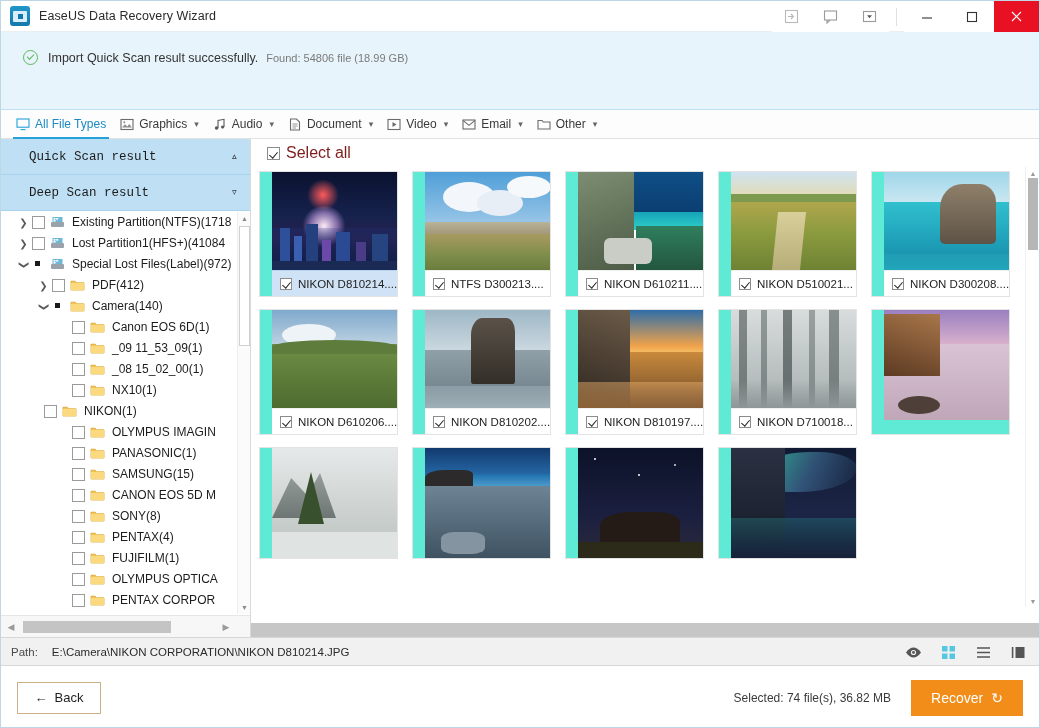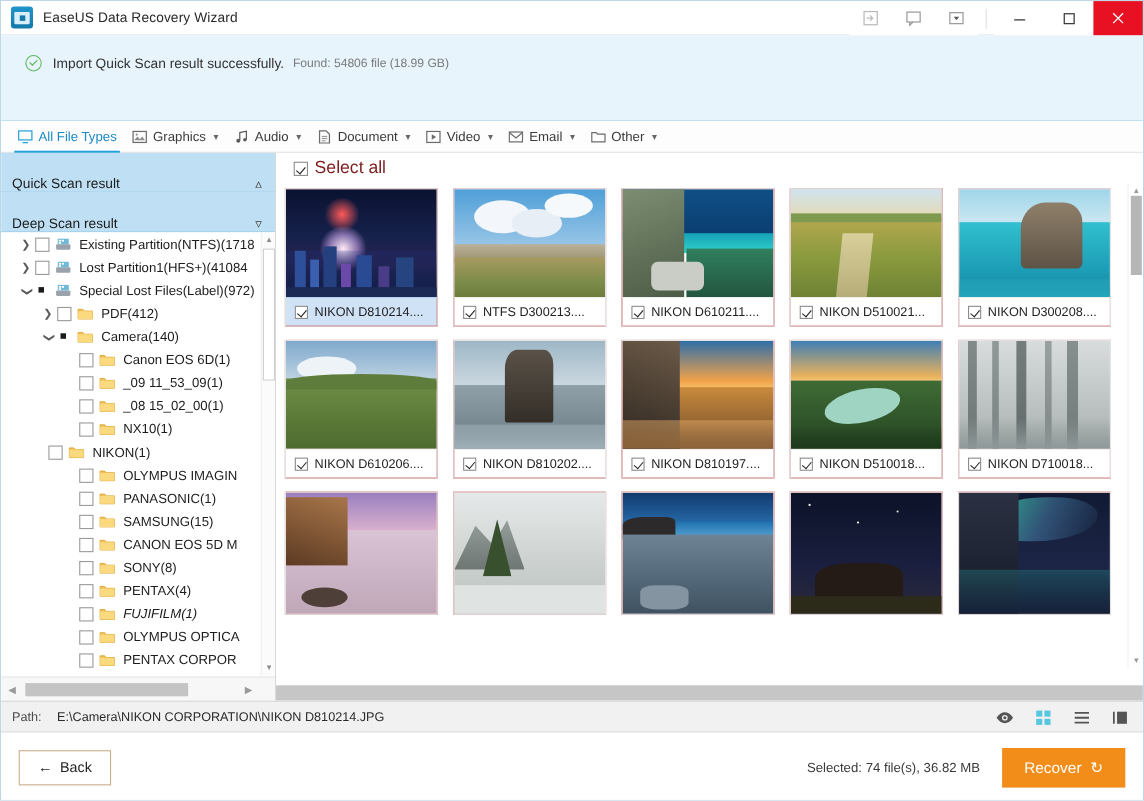--- a/index.html
+++ b/index.html
@@ -150,25 +150,26 @@
   .tree-panel {
     width: 250px;
     background: #ffffff;
     position: relative;
     border-right: 1px solid #d9d9d9;
     flex: 0 0 250px;
   }
   .scan-header {
     height: 36px;
     background: #bfe0f4;
-    display: flex; align-items: flex-end;
-    padding: 0 12px 0 10px;
+    display: flex; align-items: center;
+    padding: 0 12px 0 28px;
     font-size: 12.5px; color: #1c1c1c;
     border-bottom: 1px solid #a9d3ec;
     justify-content: space-between;
+    font-family: Liberation Mono, monospace;
   }
   .chev { font-size: 12px; color: #3b3b3b; }
   .tree-scroll {
     position: absolute;
     top: 73px; left: 0; right: 0; bottom: 23px;
     overflow: hidden;
     background: #fff;
   }
   .tnode {
     display: flex; align-items: center;
@@ -247,23 +248,23 @@
   .grid-wrap {
     position: absolute; left: 0; right: 14px; top: 28px; bottom: 30px;
     overflow: hidden; padding: 4px 0 0 8px;
   }
   .grid {
     display: flex; flex-wrap: wrap;
     gap: 12px 14px;
   }
   .card {
     width: 139px;
-    background: #b91c1c;
+    background: #5eead4;
     border: 1px solid #e3e3e3;
-    display: flex; flex-direction: column;
+    display: flex; flex-direction: column; padding-left: 12px;
   }
   .card.selected .card-foot { background: #cfe2f6; border-color: #b7d3ee; }
   .thumb {
     height: 98px; width: 100%;
     overflow: hidden; position: relative;
     display: flex; align-items: center; justify-content: center;
     background: #fff;
   }
   .thumb > .pic { position: absolute; left: 0; right: 0; }
   .card-foot {
@@ -632,21 +633,21 @@
           </div>
           <div class="tnode" style="padding-left: 54px;">
             <span class="expander">&nbsp;</span>
             <span class="cbox"></span>
             <span class="ficon"><svg viewBox="0 0 15 13" width="15" height="13">
                 <path d="M1 11V2.2h4.2l1.3 1.6H14V11z" fill="#f5c151" stroke="#d9a42f" stroke-width=".8"></path>
                 <path d="M1 3.9h13V11H1z" fill="#fbd97f"></path>
               </svg></span>
             <span class="tlabel">PENTAX(4)</span>
           </div>
-          <div class="tnode" style="padding-left: 54px; font-style: italic;">
+          <div class="tnode" style="padding-left: 54px;">
             <span class="expander">&nbsp;</span>
             <span class="cbox"></span>
             <span class="ficon"><svg viewBox="0 0 15 13" width="15" height="13">
                 <path d="M1 11V2.2h4.2l1.3 1.6H14V11z" fill="#f5c151" stroke="#d9a42f" stroke-width=".8"></path>
                 <path d="M1 3.9h13V11H1z" fill="#fbd97f"></path>
               </svg></span>
             <span class="tlabel">FUJIFILM(1)</span>
           </div>
           <div class="tnode" style="padding-left: 54px;">
             <span class="expander">&nbsp;</span>
@@ -792,32 +793,20 @@
                 <div class="pic" style="top:0;right:0;width:52px;bottom:0;background:linear-gradient(200deg,#6b5a48,#2e261f)"></div>
                 <div class="pic" style="bottom:0;height:26px;background:linear-gradient(rgba(240,180,110,.45),#8a6137)"></div>
               </div>
               <div class="card-foot">
                 <span class="fbox"></span>
                 <span class="fname">NIKON D810197....</span>
               </div>
             </div>
             <div class="card">
               <div class="thumb">
-                <div class="pic" style="top:0;height:40px;background:linear-gradient(#3f7fb5,#e9b25c 80%,#f6d78f)"></div>
-                <div class="pic" style="top:36px;bottom:0;background:linear-gradient(#3f6b35,#254521)"></div>
-                <div class="pic" style="top:44px;left:30px;width:70px;height:30px;background:#9fd4c2;border-radius:50%;transform:rotate(-12deg)"></div>
-                <div class="pic" style="bottom:0;height:20px;background:linear-gradient(rgba(40,70,35,.2),#1d3a1c)"></div>
-              </div>
-              <div class="card-foot">
-                <span class="fbox"></span>
-                <span class="fname">NIKON D510018...</span>
-              </div>
-            </div>
-            <div class="card">
-              <div class="thumb">
                 <div class="pic" style="top:0;bottom:0;background:linear-gradient(#d8dcdc,#a9b0b0)"></div>
                 <div class="pic" style="top:0;left:8px;width:8px;bottom:0;background:rgba(60,70,70,.55)"></div>
                 <div class="pic" style="top:0;left:30px;width:6px;bottom:0;background:rgba(60,70,70,.45)"></div>
                 <div class="pic" style="top:0;left:52px;width:9px;bottom:0;background:rgba(50,60,60,.6)"></div>
                 <div class="pic" style="top:0;left:78px;width:6px;bottom:0;background:rgba(60,70,70,.4)"></div>
                 <div class="pic" style="top:0;left:98px;width:10px;bottom:0;background:rgba(55,65,65,.5)"></div>
                 <div class="pic" style="bottom:0;height:28px;background:linear-gradient(rgba(200,206,206,0),#8f9898)"></div>
               </div>
               <div class="card-foot">
                 <span class="fbox"></span>

